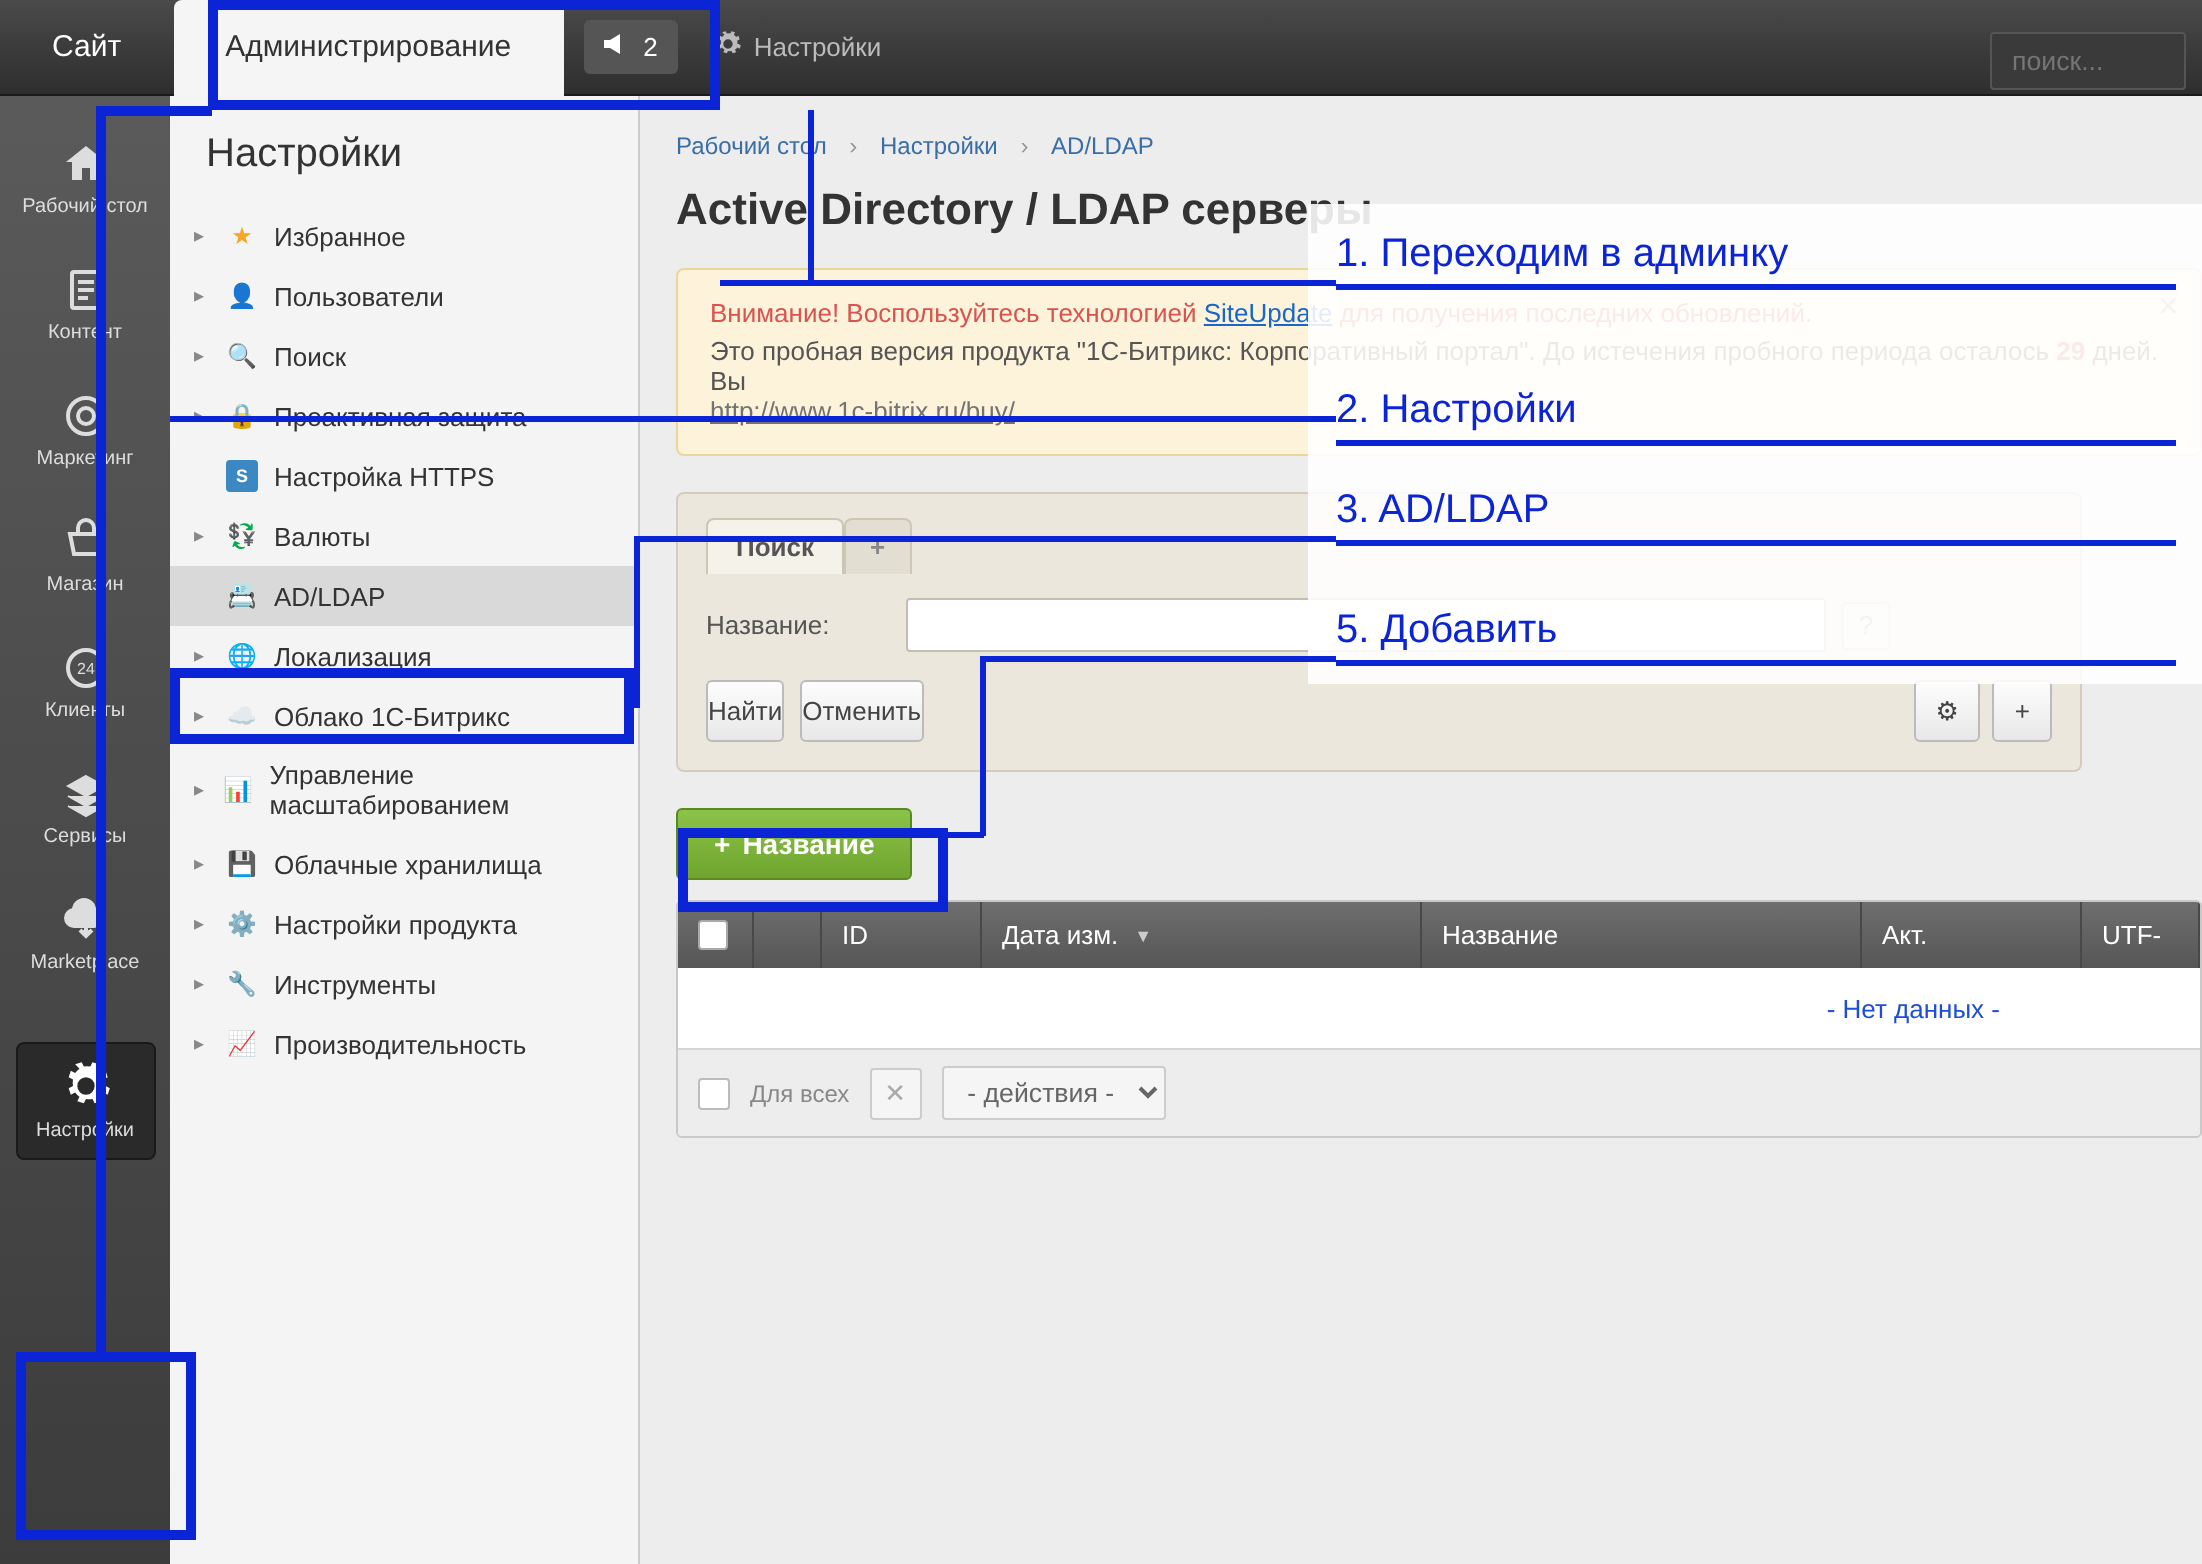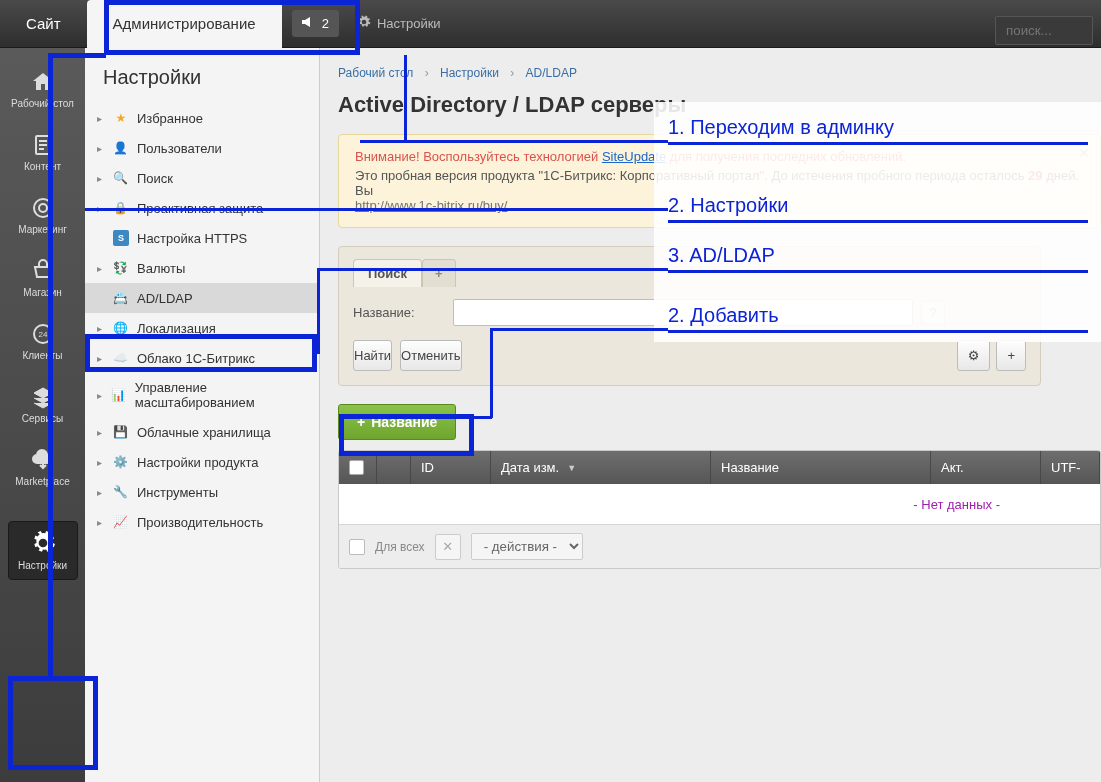--- a/index.html
+++ b/index.html
@@ -57,21 +57,21 @@
 .filter-actions .right { display: flex; gap: 6px; }
 .btn { background: linear-gradient(#fdfdfd, #e8e8e8); border: 1px solid #bbb; border-radius: 3px; padding: 7px 0; font-size: 13px; color: #444; cursor: pointer; }
 .btn.icon { padding: 7px 10px; }
 
 .add-btn { display: inline-flex; align-items: center; gap: 6px; background: linear-gradient(#8bc34a, #6fa52e); border: 1px solid #5a8a1f; color: #fff; font-weight: bold; padding: 9px 18px; border-radius: 3px; margin: 18px 0 10px; cursor: pointer; font-size: 14px; }
 
 .grid { border: 1px solid #c9c9c9; border-radius: 3px; overflow: hidden; margin-right: 0; }
 .grid-head { display: flex; background: linear-gradient(#6e6e6e, #565656); color: #fff; font-size: 13px; }
 .grid-head .cell { padding: 9px 10px; border-right: 1px solid #484848; display: flex; align-items: center; gap: 4px; }
 .grid-head .cell.sortable::after { content: "▼"; font-size: 9px; margin-left: 4px; color: #ccc; }
-.grid-body { background: #fff; min-height: 40px; display: flex; align-items: center; justify-content: flex-end; padding-right: 100px; color: #a21caf; font-size: 13px; }
+.grid-body { background: #fff; min-height: 40px; display: flex; align-items: center; justify-content: flex-end; padding-right: 100px; color: #1d4ed8; font-size: 13px; }
 .grid-foot { display: flex; align-items: center; gap: 10px; padding: 8px 10px; background: #ededed; border-top: 1px solid #d5d5d5; }
 .grid-foot .chk { width: 16px; height: 16px; border: 1px solid #bbb; background: #fff; border-radius: 2px; }
 .grid-foot .lbl { color: #888; font-size: 12px; }
 .grid-foot select { padding: 4px 8px; border: 1px solid #ccc; border-radius: 2px; color: #666; background: #f5f5f5; }
 .grid-foot .xbtn { width: 26px; height: 26px; border: 1px solid #ccc; background: #f5f5f5; border-radius: 2px; color: #aaa; display: flex; align-items: center; justify-content: center; }
 
 .col-chk { width: 38px; }
 .col-menu { width: 34px; }
 .col-id { width: 80px; }
 .col-date { width: 220px; }
@@ -337,16 +337,16 @@
 <div class="connector" style="left:360px; top:140px; width:308px; height:3px;"></div>
 <div class="connector" style="left:404px; top:55px; width:3px; height:86px;"></div>
 
 <div class="annot" style="left:668px; top:184px; width:420px;margin-top:10px;">2. Настройки</div>
 <div class="connector" style="left:85px; top:208px; width:583px; height:3px;"></div>
 
 <div class="annot" style="left:668px; top:244px; width:420px;">3. AD/LDAP</div>
 <div class="connector" style="left:317px; top:268px; width:351px; height:3px;"></div>
 <div class="connector" style="left:317px; top:268px; width:3px; height:86px;"></div>
 
-<div class="annot" style="left:668px; top:304px; width:420px;">2. Добавить</div>
+<div class="annot" style="left:668px; top:304px; width:420px;">5. Добавить</div>
 <div class="connector" style="left:490px; top:328px; width:178px; height:3px;"></div>
 <div class="connector" style="left:490px; top:328px; width:3px; height:90px;"></div>
 <div class="connector" style="left:474px; top:416px; width:18px; height:3px;"></div>
 
 </body></html>

